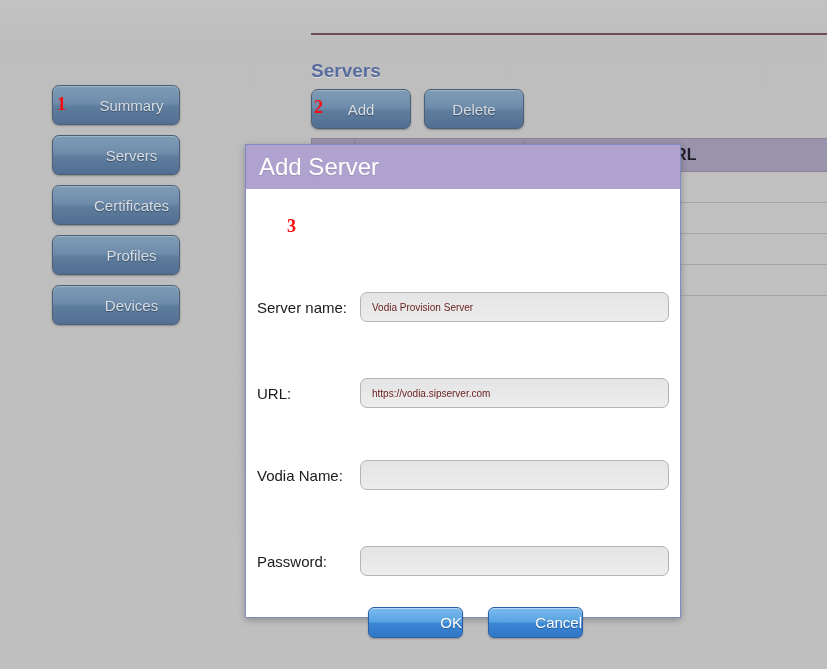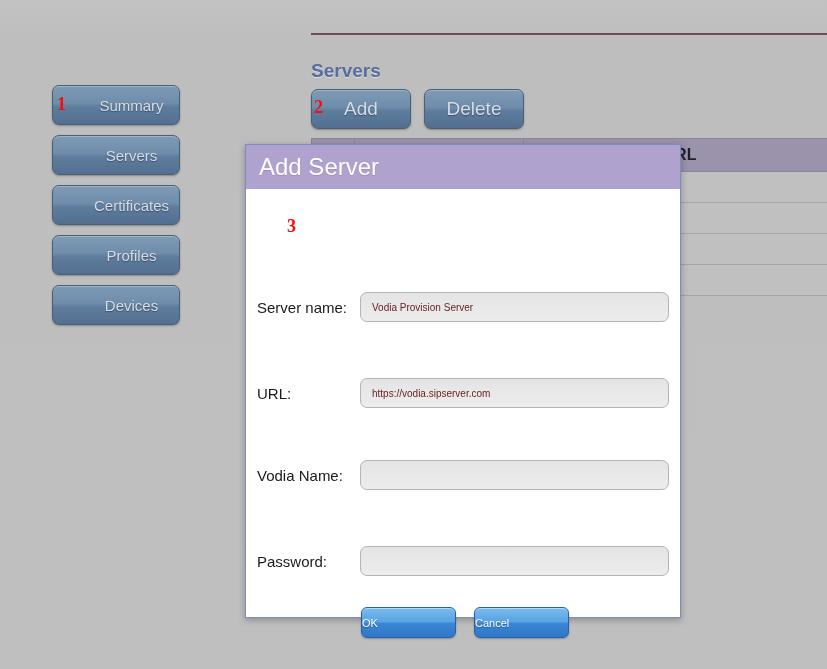--- a/index.html
+++ b/index.html
@@ -86,21 +86,21 @@
     width: 100px;
     height: 40px;
     border-radius: 7px;
     border: 1px solid #4b6075;
     background: linear-gradient(180deg, #7e9bb5 0%, #6f8dab 45%, #5e7c9c 55%, #526f92 100%);
     box-shadow: 0 1px 2px rgba(0,0,0,0.30), inset 0 1px 0 rgba(255,255,255,0.25);
     display: flex;
     align-items: center;
     justify-content: center;
     color: #d7dde4;
-    font-size: 19px;
+    font-size: 15px;
     text-shadow: 0 1px 1px rgba(0,0,0,0.35);
     cursor: pointer;
     box-sizing: border-box;
   }
 
   
   #servers-table {
     position: absolute;
     left: 0px;
     top: 82px;
@@ -261,27 +261,28 @@
     gap: 18px;
   }
   .dlg-btn {
     width: 95px;
     height: 31px;
     border-radius: 6px;
     border: 1px solid #2a5fa8;
     background: linear-gradient(180deg, #79bbee 0%, #59a3e2 48%, #3b87d4 52%, #2f77c8 100%);
     box-shadow: 0 1px 2px rgba(0,0,0,0.25), inset 0 1px 0 rgba(255,255,255,0.45);
     color: #ffffff;
-    font-size: 11px;
+    font-size: 15px;
     text-shadow: 0 1px 1px rgba(0,0,0,0.30);
     display: flex;
     align-items: center;
-    justify-content: flex-start;
+    justify-content: flex-end;
     cursor: pointer;
     box-sizing: border-box;
+    margin-left: 7px;
   }
 
   
   .marker {
     position: absolute;
     color: #fb0b0b;
     font-size: 18px;
     font-weight: bold;
     font-family: "Liberation Serif", serif;
     z-index: 40;

